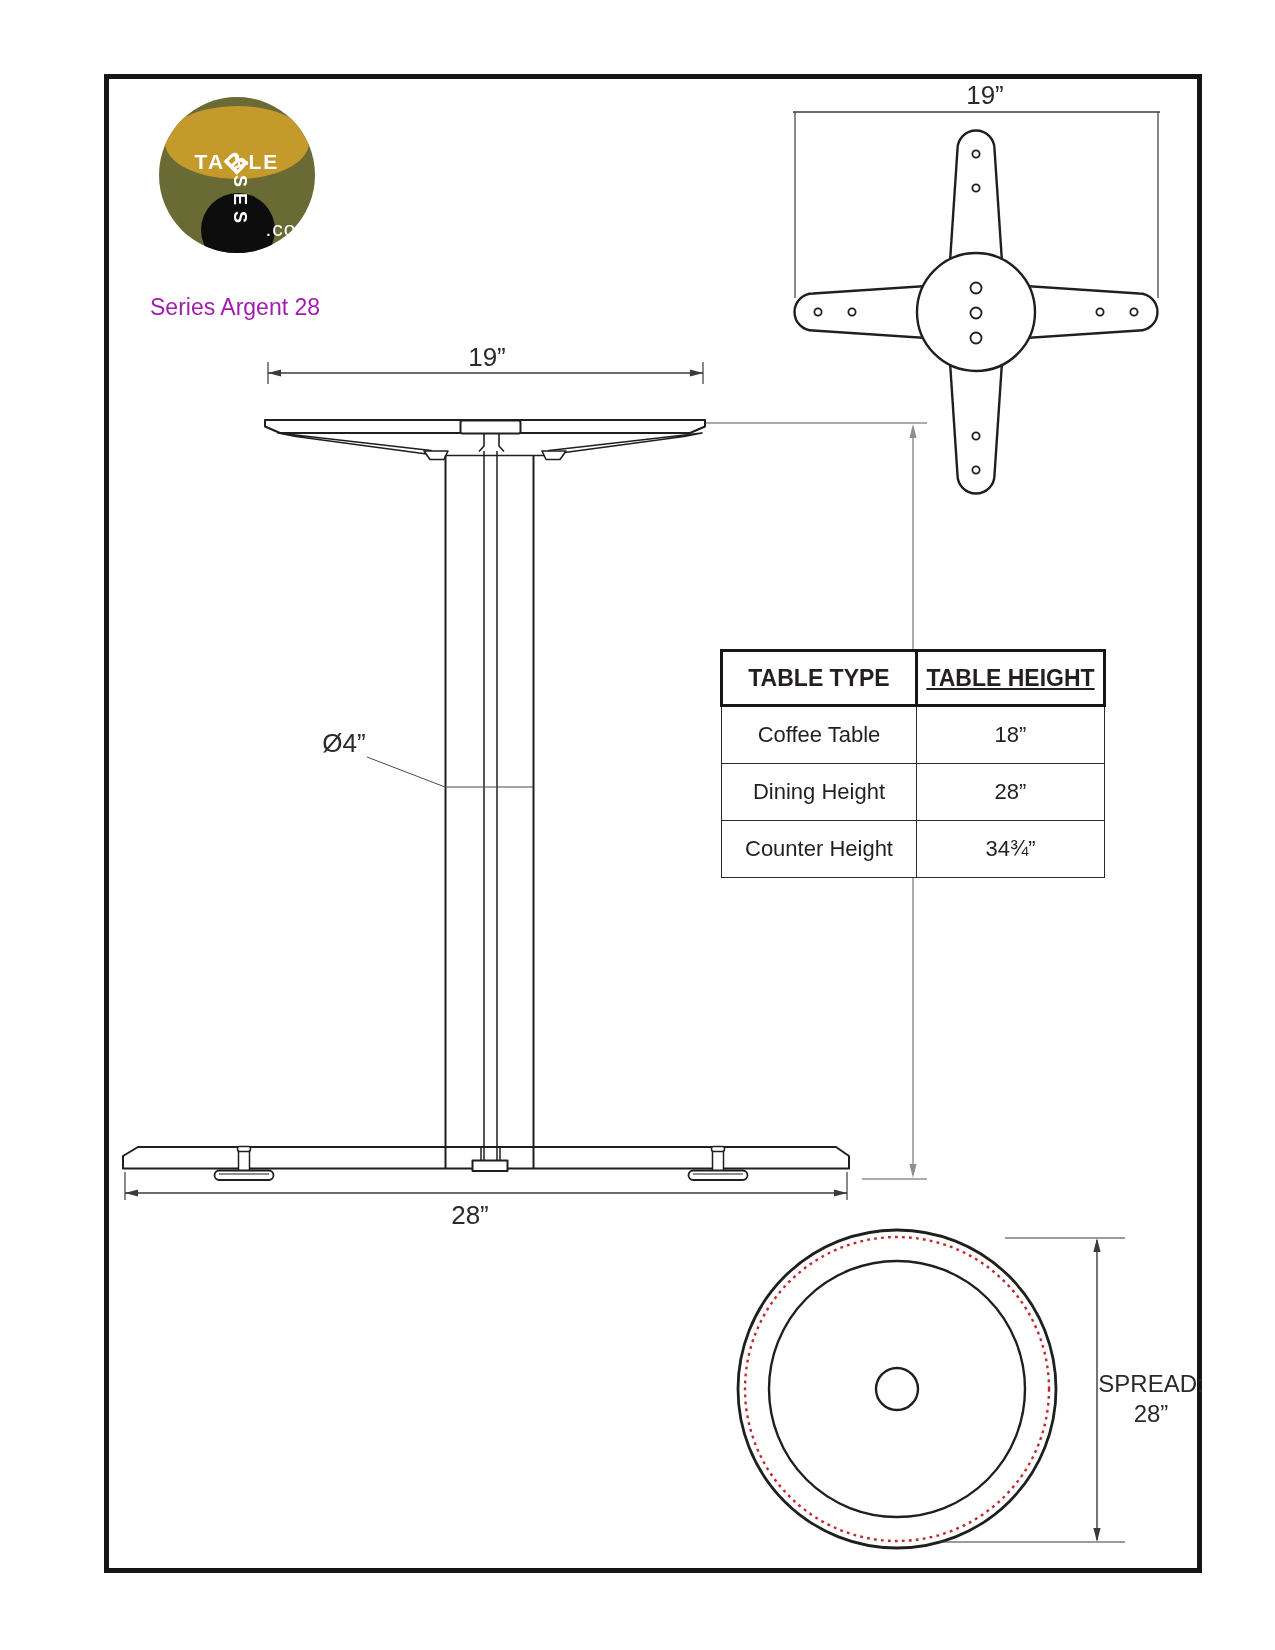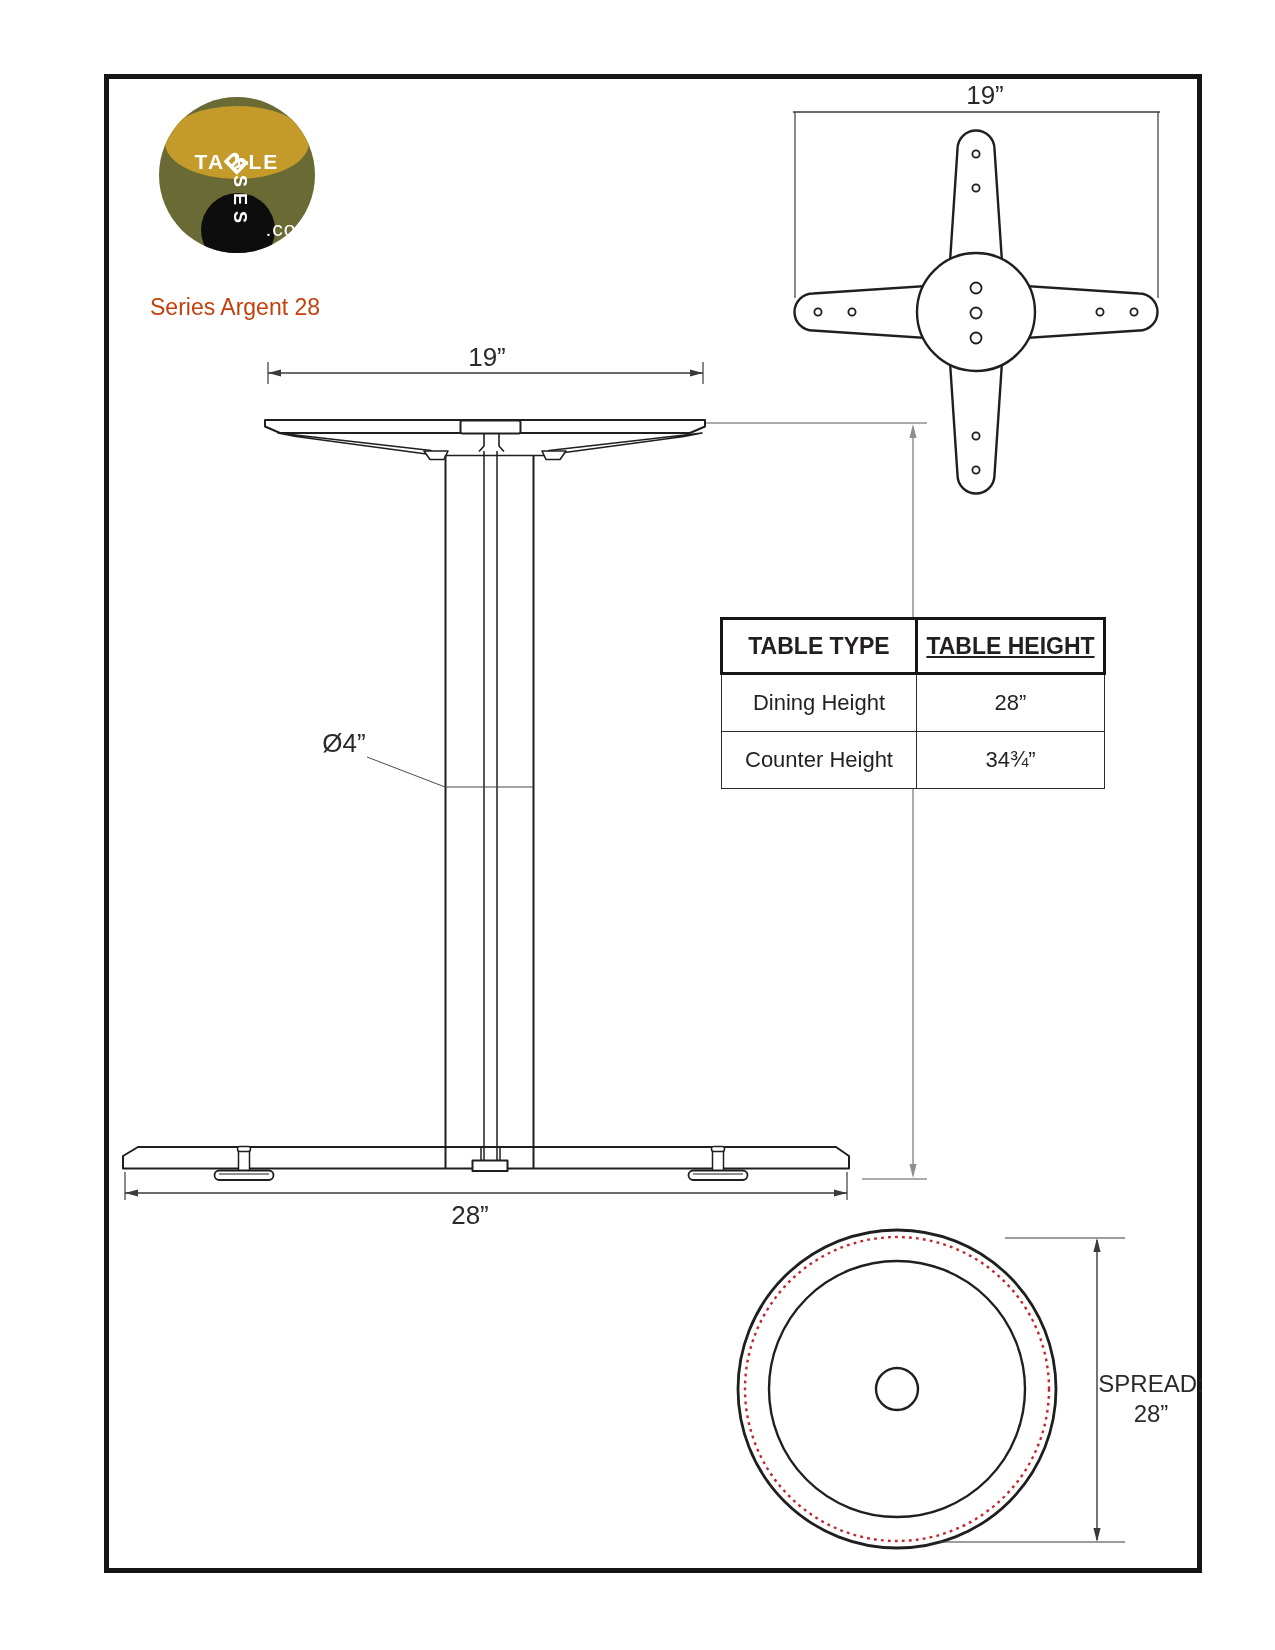--- a/index.html
+++ b/index.html
@@ -15,24 +15,24 @@
   .logo-gold{position:absolute;left:6px;top:9px;width:144px;height:73px;border-radius:50%;background:#c49a2b;}
   .logo-black{position:absolute;left:42px;top:96px;width:74px;height:74px;border-radius:50%;background:#0d0d0d;}
   .logo-word{position:absolute;left:0;top:32px;width:156px;display:flex;align-items:center;justify-content:center;
              color:#fff;font-weight:bold;font-size:21px;letter-spacing:2px;line-height:24px;margin-top:21px;}
   .logo-word .diamond{display:inline-block;transform:rotate(-45deg);font-size:27px;margin:0 1px;}
   .logo-vert{position:absolute;left:0;top:57px;width:162px;display:flex;flex-direction:column;align-items:center;
              color:#fff;font-weight:bold;font-size:18px;line-height:18px;}
   .logo-vert span{display:block;transform:rotate(90deg);}
   .logo-com{position:absolute;left:0;top:120px;width:156px;text-align:right;color:#fff;font-size:21px;letter-spacing:1px;}
 
-  .series-label{position:absolute;left:150px;top:294px;font-size:23px;color:#c2410c;}
+  .series-label{position:absolute;left:150px;top:294px;font-size:23px;color:#a21caf;}
 
   
-  table{border-collapse:collapse;background:#fff;}
+  table{border-collapse:collapse;background:#fff;margin-top:32px;}
   .spec-table{position:absolute;left:720px;top:617px;table-layout:fixed;}
   .spec-table th{width:190px;height:50px;border:3.5px solid #161616;font-size:23px;font-weight:bold;text-align:center;}
   .spec-table th:last-child{width:183px;text-decoration:underline;}
   .spec-table td{height:54px;border:1.6px solid #2b2b2b;font-size:22px;text-align:center;}
 
   
   .glides-table{position:absolute;left:197px;top:1322px;table-layout:fixed;}
   .glides-table td{height:47px;border:2.2px solid #1d1d1d;font-size:22px;text-align:center;}
   .glides-cell-label{width:191px;}
   .glides-cell-value{width:201px;}
@@ -198,20 +198,24 @@
 
   <table class="spec-table">
     <thead>
       <tr>
         <th>TABLE TYPE</th>
         <th>TABLE HEIGHT</th>
       </tr>
     </thead>
     <tbody>
       <tr>
+        <td>Coffee Table</td>
+        <td>18”</td>
+      </tr>
+      <tr>
         <td>Dining Height</td>
         <td>28”</td>
       </tr>
       <tr>
         <td>Counter Height</td>
         <td>34¾”</td>
       </tr>
     </tbody>
   </table>
 

